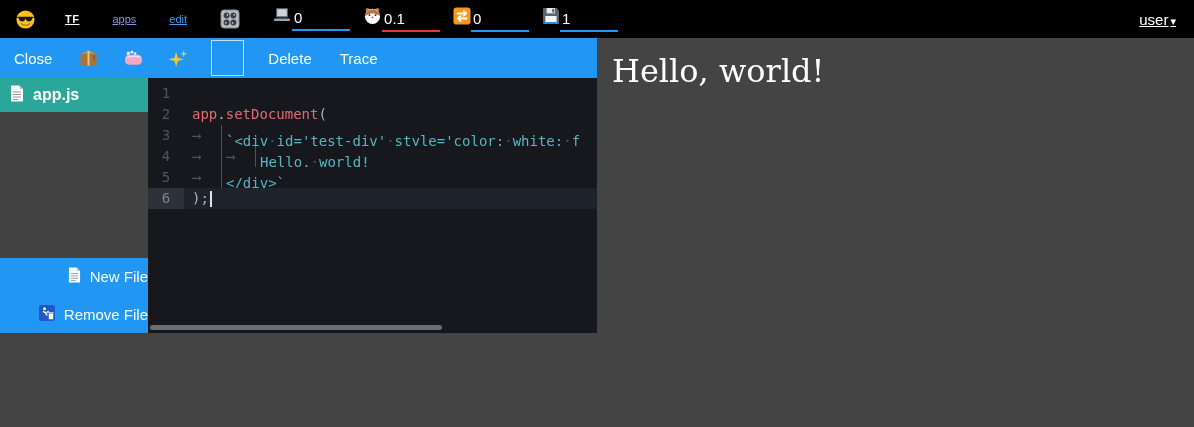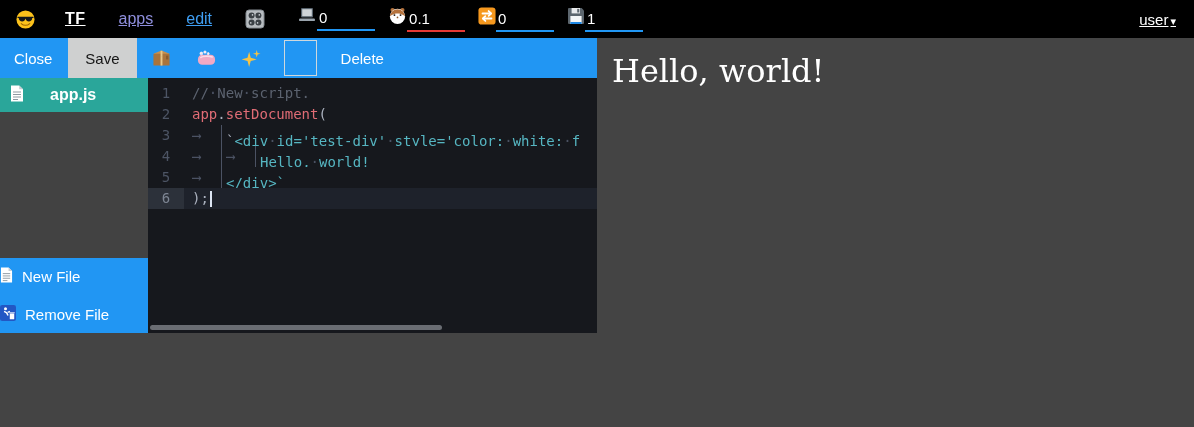--- a/index.html
+++ b/index.html
@@ -3,21 +3,21 @@
 <meta charset="utf-8">
 <style>
   * { margin:0; padding:0; box-sizing:border-box; }
   body { font-family:"Liberation Sans", sans-serif; }
   .screen { width:1194px; height:427px; overflow:hidden; background:#444444; position:relative; }
 
   
   .topbar { height:38px; background:#000; display:flex; align-items:center; padding:0 18px 0 16px; }
   .topbar .logo { margin-right:30px; display:flex; cursor:pointer; }
   .topbar nav { display:flex; gap:33px; margin-right:33px; align-items:center; }
-  .lnk { text-decoration:underline; font-size:16px; cursor:pointer; }
+  .lnk { text-decoration:underline; font-size:11px; cursor:pointer; }
   .lnk-tf { color:#ffffff; font-weight:bold; letter-spacing:0.5px; }
   .lnk-apps { color:#8f8fdd; }
   .lnk-edit { color:#3f9ef2; }
   .knobs { margin-right:32px; display:flex; cursor:pointer; }
   .meters { display:flex; gap:13px; align-items:center; }
   .meter { display:flex; align-items:flex-end; }
   .meter svg { margin-bottom:3px; }
   .meter-value { color:#fff; font-size:15px; min-width:58px; border-bottom:2px solid #2196f3; padding:0 0 3px 2px; line-height:16px; }
   .user-menu { margin-left:auto; color:#fff; font-size:15px; cursor:pointer; display:flex; align-items:flex-end; gap:2px;text-decoration:underline; }
   .user-menu .caret { font-size:11px; }
@@ -31,24 +31,24 @@
   .tbtn { background:none; border:0; color:#fff; font-size:15px; font-family:inherit; height:40px; padding:0 14px; cursor:pointer; }
   .tbtn-save { background:#cfd0d0; color:#151515; padding:0 17px; margin:0 2px; }
   .ticon { padding:0 13px; display:flex; align-items:center; cursor:pointer; height:40px; }
   .empty-box { width:33px; height:36px; border:1px solid #cfd8dc; margin:0 10px; cursor:pointer; }
 
   
   .workspace { display:flex; flex:1; min-height:0; }
   .sidebar { flex:0 0 148px; width:148px; display:flex; flex-direction:column; background:#424242; }
   .files-header { height:40px; flex:0 0 40px; background:#2196f3; color:#fff; font-size:16px; display:flex; align-items:center; justify-content:center; position:relative; }
   .collapse { position:absolute; right:13px; top:8px; font-size:15px; cursor:pointer; }
-  .file-item { height:34px; flex:0 0 34px; background:#2aa69a; color:#fff; font-weight:bold; font-size:16px; display:flex; align-items:center; gap:26px; padding-left:10px; cursor:pointer; }
+  .file-item { height:34px; flex:0 0 34px; background:#2aa69a; color:#fff; font-weight:bold; font-size:16px; display:flex; align-items:center; gap:9px; padding-left:10px; cursor:pointer; }
   .sidebar-fill { flex:1; }
   .file-actions { background:#2196f3; display:flex; flex-direction:column; flex:0 0 75px; }
-  .action { flex:1; display:flex; align-items:center; justify-content:flex-start; gap:9px; color:#fff; font-size:15px; cursor:pointer; }
+  .action { flex:1; display:flex; align-items:center; justify-content:flex-end; gap:9px; color:#fff; font-size:15px; cursor:pointer; }
 
   
   .editor { flex:1; min-width:0; background:#16181d; position:relative; overflow:hidden;
             font-family:"DejaVu Sans Mono", monospace; font-size:14px; padding-top:5px; }
   .line { display:flex; height:21px; line-height:21px; white-space:pre; overflow:hidden; }
   .line.active { background:#1e222b; }
   .lnum { flex:0 0 36px; text-align:center; color:#4d5565; }
   .line.active .lnum { background:#2c313a; color:#7e8694; }
   .lcode { padding-left:8px; }
   .tok-comment { color:#5c6370; }
@@ -150,21 +150,20 @@
       <span class="caret">▾</span>
     </div>
   </header>
 
   <div class="main">
 
     <section class="left">
 
       <div class="toolbar">
         <button class="tbtn">Close</button>
-        <button class="tbtn tbtn-save">Save</button>
         <span class="ticon">
           <svg width="19" height="18" viewBox="0 0 20 18">
               <polygon points="1.5,4.5 10,1 18.5,4.5 10,7.5" fill="#c8914f"></polygon>
               <rect x="1.5" y="4.5" width="17" height="12.5" rx="1" fill="#a9743c"></rect>
               <polygon points="9,1.4 11,1.4 11,7.1 9,7.1" fill="#e6c889"></polygon>
               <rect x="9" y="7" width="2" height="10" fill="#e6c889"></rect>
               <rect x="14.8" y="6.5" width="2.4" height="4" fill="#8a5c2e"></rect>
             </svg>
         </span>
         <span class="ticon">
@@ -177,20 +176,21 @@
             </svg>
         </span>
         <span class="ticon">
           <svg width="19" height="19" viewBox="0 0 20 20">
               <polygon points="7.5,3 9.2,9.3 15.5,11 9.2,12.7 7.5,19 5.8,12.7 -.5,11 5.8,9.3" fill="#f6c344"></polygon>
               <polygon points="15.5,1 16.4,4.1 19.5,5 16.4,5.9 15.5,9 14.6,5.9 11.5,5 14.6,4.1" fill="#f6c344"></polygon>
             </svg>
         </span>
         <span class="empty-box"></span>
         <button class="tbtn">Delete</button>
+        <button class="tbtn">Trace</button>
       </div>
 
       <div class="workspace">
 
         <aside class="sidebar">
           <div class="file-item">
             <span>
               <svg width="14" height="17" viewBox="0 0 14 17">
                   <path d="M1 .5h8.2L13 4.3V16.5H1z" fill="#fff"></path>
                   <path d="M9.2.5L13 4.3H9.2z" fill="#c6ccd2"></path>
@@ -234,21 +234,21 @@
                     </g>
                   </svg>
               </span>
               <span>Remove File</span>
             </div>
           </div>
         </aside>
 
         <div class="editor">
           <div id="code-lines">
-              <div class="line"><span class="lnum">1</span><span class="lcode"><span class="tok tok-comment">//</span><span class="tok tok-ws">·</span><span class="tok tok-comment">New</span><span class="tok tok-ws">·</span><span class="tok tok-comment">script.</span></span></div>
+              <div class="line"><span class="lnum">1</span></div>
               <div class="line"><span class="lnum">2</span><span class="lcode"><span class="tok tok-ident">app</span><span class="tok tok-punct">.</span><span class="tok tok-ident">setDocument</span><span class="tok tok-punct">(</span></span></div>
               <div class="line"><span class="lnum">3</span><span class="lcode"><span class="tok tok-tab">⟶</span><span class="tok tok-punct">`</span><span class="tok tok-str">&lt;div</span><span class="tok tok-ws">·</span><span class="tok tok-str">id='test-div'</span><span class="tok tok-ws">·</span><span class="tok tok-str">style='color:</span><span class="tok tok-ws">·</span><span class="tok tok-str">white;</span><span class="tok tok-ws">·</span><span class="tok tok-str">f</span></span></div>
               <div class="line"><span class="lnum">4</span><span class="lcode"><span class="tok tok-tab">⟶</span><span class="tok tok-tab">⟶</span><span class="tok tok-str">Hello,</span><span class="tok tok-ws">·</span><span class="tok tok-str">world!</span></span></div>
               <div class="line"><span class="lnum">5</span><span class="lcode"><span class="tok tok-tab">⟶</span><span class="tok tok-str">&lt;/div&gt;`</span></span></div>
               <div class="line active"><span class="lnum">6</span><span class="lcode"><span class="tok tok-punct">);</span><span class="tok tok-cursor"></span></span></div>
             </div>
           <div class="hscroll">
             <div class="thumb"></div>
           </div>
         </div>

